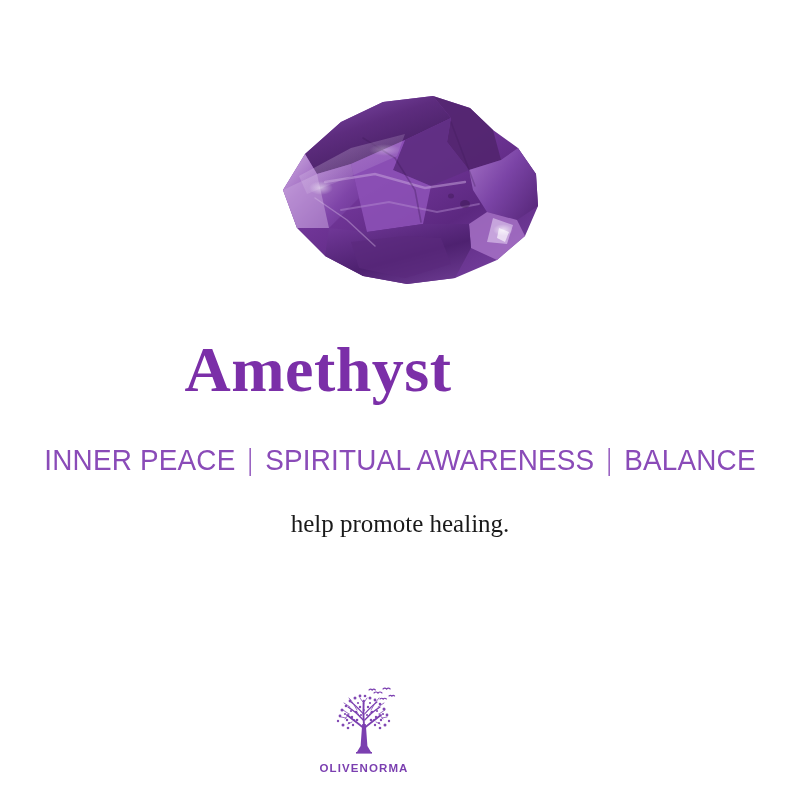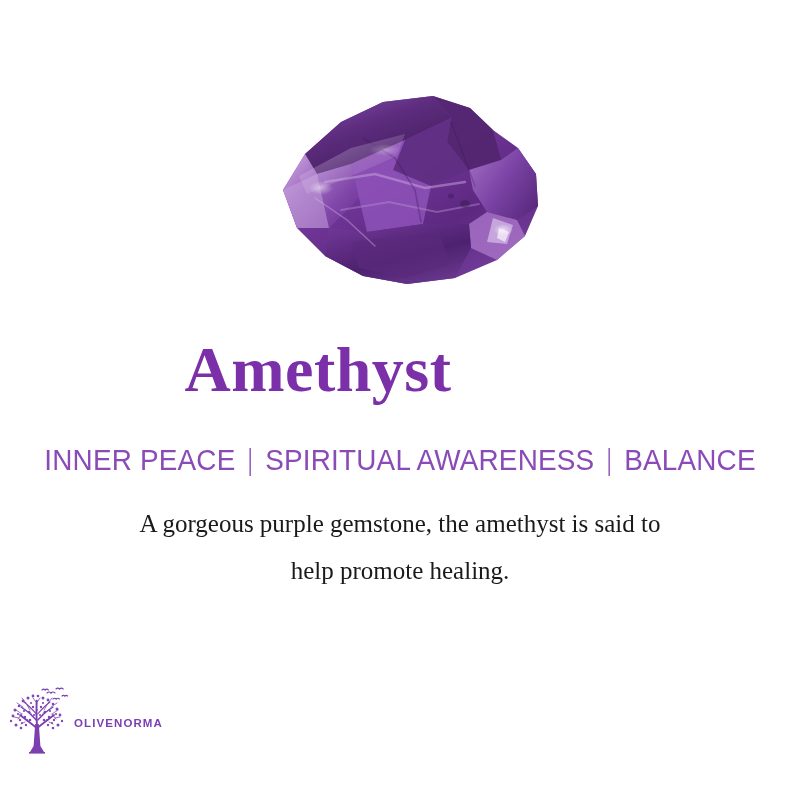--- a/index.html
+++ b/index.html
@@ -104,21 +104,21 @@
     white-space: nowrap;
   }
 
   
   .logo {
     position: absolute;
     left: 0;
     top: 684px;
     width: 728px;
     display: flex;
-    flex-direction: row;
+    flex-direction: column;
     align-items: center;
   }
   .logo-mark {
     display: block;
     width: 74px;
     height: 76px;
   }
   .logo-word {
     margin-top: 2px;
     font-family: "Liberation Sans", sans-serif;
@@ -217,21 +217,20 @@
     </div>
   </div>
 
   <div class="title">Amethyst</div>
 
   <div class="subtitle">
     <span class="kw">INNER PEACE</span><span class="sep">|</span><span class="kw">SPIRITUAL AWARENESS</span><span class="sep">|</span><span class="kw">BALANCE</span>
   </div>
 
   <div class="body-copy">
-    <span class="line">A gorgeous purple gemstone, the amethyst is said to</span>
     <span class="line">help promote healing.</span>
   </div>
 
   <div class="logo">
     <svg class="logo-mark" viewBox="0 0 74 76" xmlns="http://www.w3.org/2000/svg">
       <g fill="#7b3fb0">
 
         <path d="M35.2 40 L38.8 40 L40.4 62 L44 68 L30 68 L33.6 62 Z"></path>
         <path d="M29 68 h16 v1.6 h-16 Z"></path>
 

